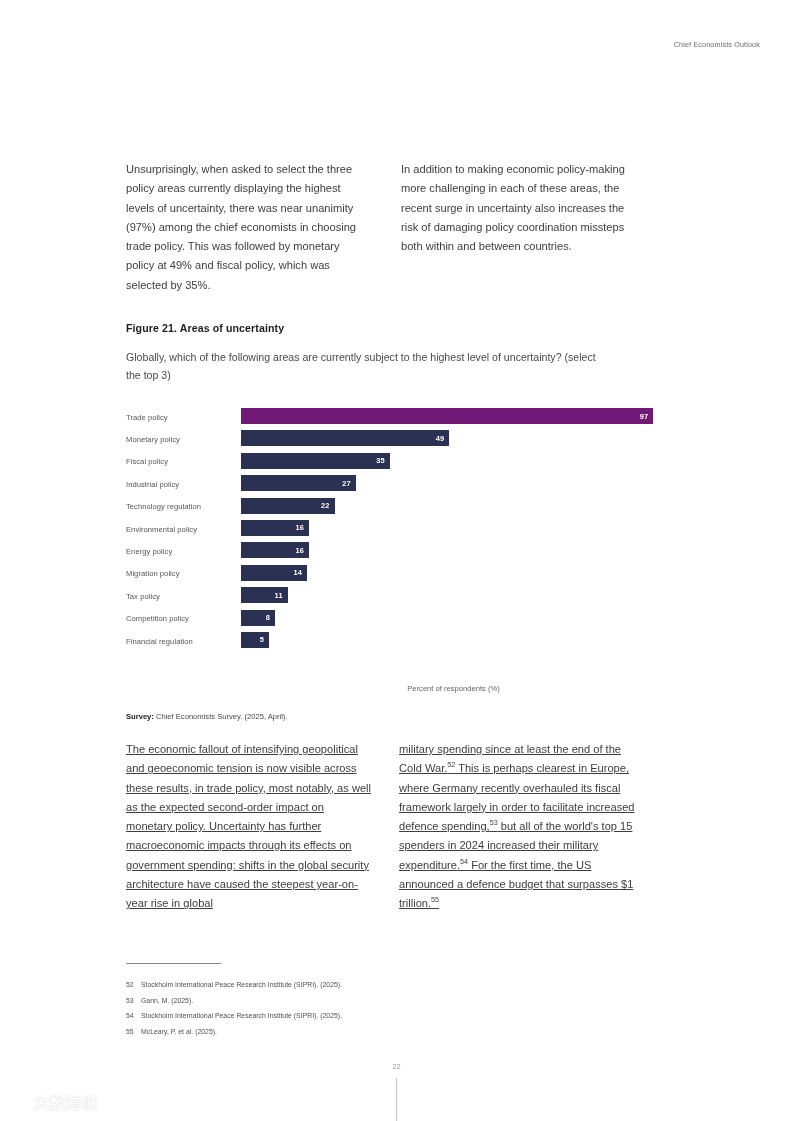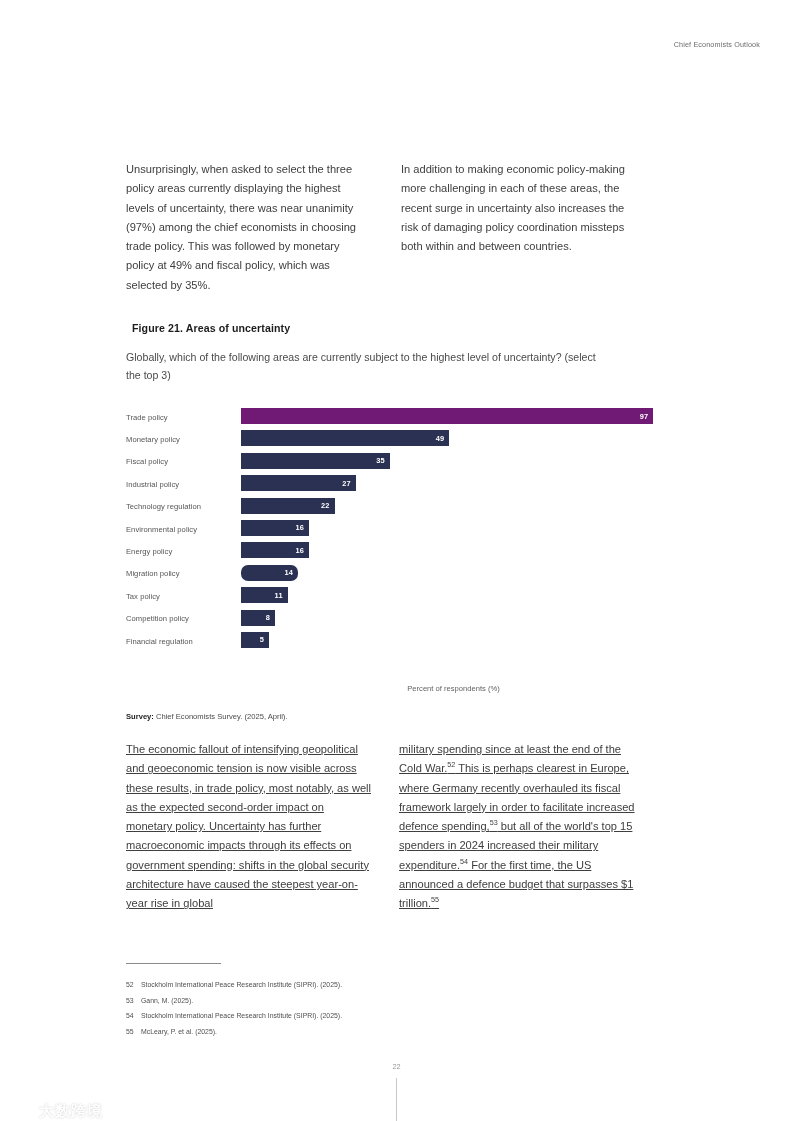--- a/index.html
+++ b/index.html
@@ -42,21 +42,21 @@
     line-height: 19.3px;
     color: #3d3d3d;
   }
 
   
   .figure { position: absolute; top: 322px; left: 126px; width: 545px; }
   .fig-title {
     font-size: 10.6px;
     font-weight: bold;
     color: #1c1c1c;
-    margin: 0 0 15px 6px;
+    margin: 0 0 15px 0;
     letter-spacing: .1px;
   }
   .fig-question {
     font-size: 10.6px;
     line-height: 17.5px;
     color: #4a4a4a;
     margin: 0;
     width: 470px;
   }
 
@@ -157,24 +157,23 @@
     left: 396px;
     width: 1px;
     height: 43px;
     background: #c9c9c9;
   }
 
   
   .watermark {
     position: absolute;
     left: 8px;
-    bottom: 0;
+    bottom: 8px;
     display: flex;
     align-items: center;
-    gap: 5px;
     opacity: .55;
     text-align: center;
   }
   .wm-mark { width: 26px; height: 20px; position: relative; }
   .wm-text {
     font-size: 15px;
     color: #ffffff;
     font-weight: bold;
     text-shadow: 0 0 2px rgba(150,150,150,.9);
     letter-spacing: 1px;
@@ -253,21 +252,21 @@
           <div class="bar-label">Energy policy</div>
           <div class="bar-track">
             <div class="bar" style="width: 68px; background: rgb(42, 49, 83);">
               <span class="bar-value">16</span>
             </div>
           </div>
         </div>
         <div class="bar-row">
           <div class="bar-label">Migration policy</div>
           <div class="bar-track">
-            <div class="bar" style="width: 57px; background: rgb(42, 49, 83); border-radius: 7px;">
+            <div class="bar" style="width: 66px; background: rgb(42, 49, 83);">
               <span class="bar-value">14</span>
             </div>
           </div>
         </div>
         <div class="bar-row">
           <div class="bar-label">Tax policy</div>
           <div class="bar-track">
             <div class="bar" style="width: 46.75px; background: rgb(42, 49, 83);">
               <span class="bar-value">11</span>
             </div>

